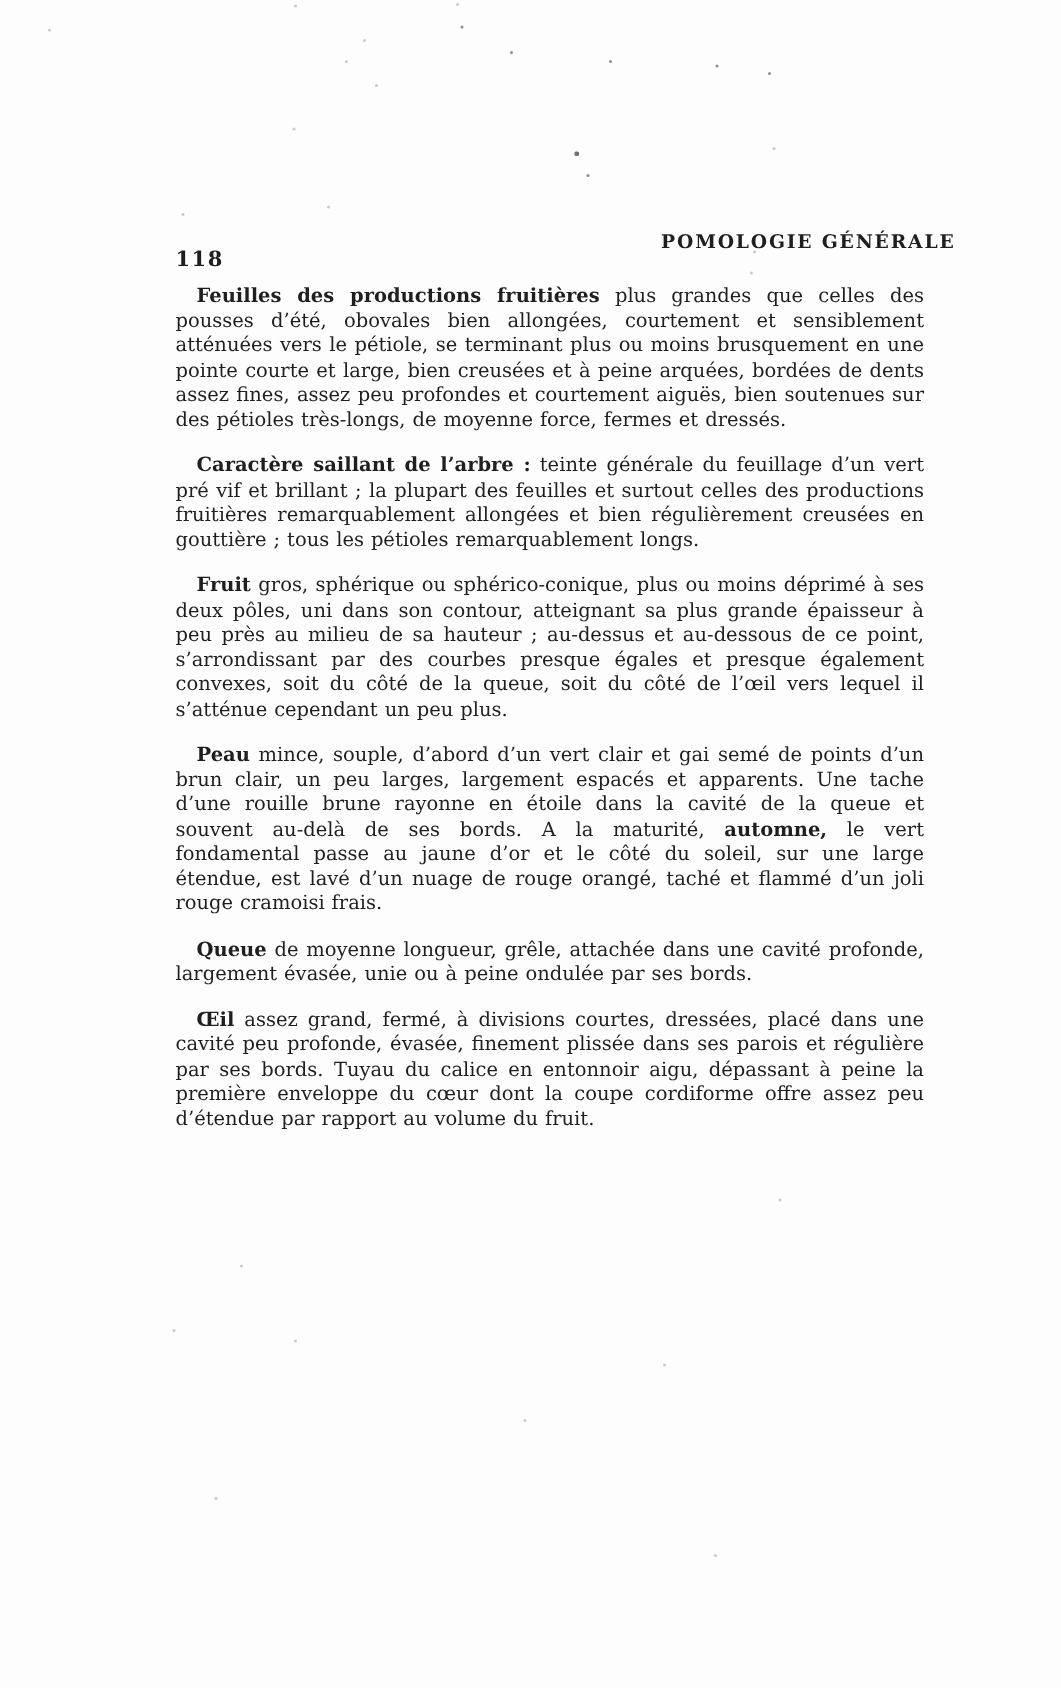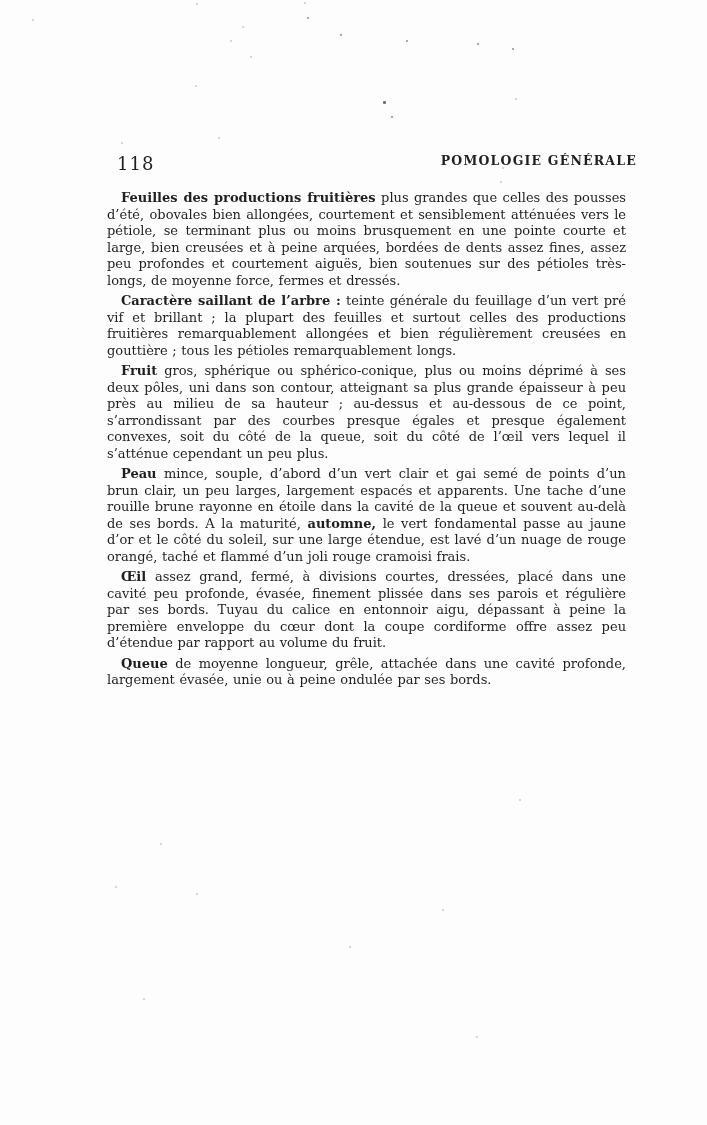--- a/index.html
+++ b/index.html
@@ -20,36 +20,36 @@
     left: 103px; top: 153px;
     width: 527px;
   }
   .running-header {
     position: relative;
     height: 18px;
     margin-bottom: 19px;
   }
   .page-number {
     position: absolute;
-    left: 14px; top: 0;
-    font-size: 18px;
-    font-weight: normal;
+    left: 14px; top: 12px;
+    font-size: 14px;
+    font-weight: bold;
     letter-spacing: 1px;
   }
   .running-title {
     position: relative;
     left: 7px;
     text-align: right;
     font-size: 12.5px;
     font-weight: bold;
     letter-spacing: 1.2px;
     white-space: nowrap;
   }
   .body-text .para {
-    margin: 4px;
+    margin: 14px;
     padding: 0;
     font-size: 13px;
     line-height: 16.5px;
     text-align: justify;
     text-indent: 14px;
     word-spacing: 0.5px;
   }
   .body-text .para + .para { margin-top: 4px; }
   .lead { font-weight: bold; }
   .speck {
@@ -105,20 +105,20 @@
     <div class="body-text">
 
       <p class="para"><b class="lead">Feuilles des productions fruitières</b><span> plus grandes que celles des pousses d’été, obovales bien allongées, courtement et sensiblement atténuées vers le pétiole, se terminant plus ou moins brusquement en une pointe courte et large, bien creusées et à peine arquées, bordées de dents assez fines, assez peu profondes et courtement aiguës, bien soutenues sur des pétioles très-longs, de moyenne force, fermes et dressés.</span></p>
 
       <p class="para"><b class="lead">Caractère saillant de l’arbre&nbsp;:</b><span> teinte générale du feuillage d’un vert pré vif et brillant&nbsp;; la plupart des feuilles et surtout celles des productions fruitières remarquablement allongées et bien régulièrement creusées en gouttière&nbsp;; tous les pétioles remarquablement longs.</span></p>
 
       <p class="para"><b class="lead">Fruit</b><span> gros, sphérique ou sphérico-conique, plus ou moins déprimé à ses deux pôles, uni dans son contour, atteignant sa plus grande épaisseur à peu près au milieu de sa hauteur&nbsp;; au-dessus et au-dessous de ce point, s’arrondissant par des courbes presque égales et presque également convexes, soit du côté de la queue, soit du côté de l’œil vers lequel il s’atténue cependant un peu plus.</span></p>
 
       <p class="para"><b class="lead">Peau</b><span> mince, souple, d’abord d’un vert clair et gai semé de points d’un brun clair, un peu larges, largement espacés et apparents. Une tache d’une rouille brune rayonne en étoile dans la cavité de la queue et souvent au-delà de ses bords. A la maturité, </span><b class="lead">automne,</b><span> le vert fondamental passe au jaune d’or et le côté du soleil, sur une large étendue, est lavé d’un nuage de rouge orangé, taché et flammé d’un joli rouge cramoisi frais.</span></p>
 
+      <p class="para"><b class="lead">Queue</b><span> de moyenne longueur, grêle, attachée dans une cavité profonde, largement évasée, unie ou à peine ondulée par ses bords.</span></p>
+
       <p class="para"><b class="lead">Œil</b><span> assez grand, fermé, à divisions courtes, dressées, placé dans une cavité peu profonde, évasée, finement plissée dans ses parois et régulière par ses bords. Tuyau du calice en entonnoir aigu, dépassant à peine la première enveloppe du cœur dont la coupe cordiforme offre assez peu d’étendue par rapport au volume du fruit.</span></p>
-
-      <p class="para"><b class="lead">Queue</b><span> de moyenne longueur, grêle, attachée dans une cavité profonde, largement évasée, unie ou à peine ondulée par ses bords.</span></p>
 
 
     </div>
   </div>
 </div>
 
 </body></html>

